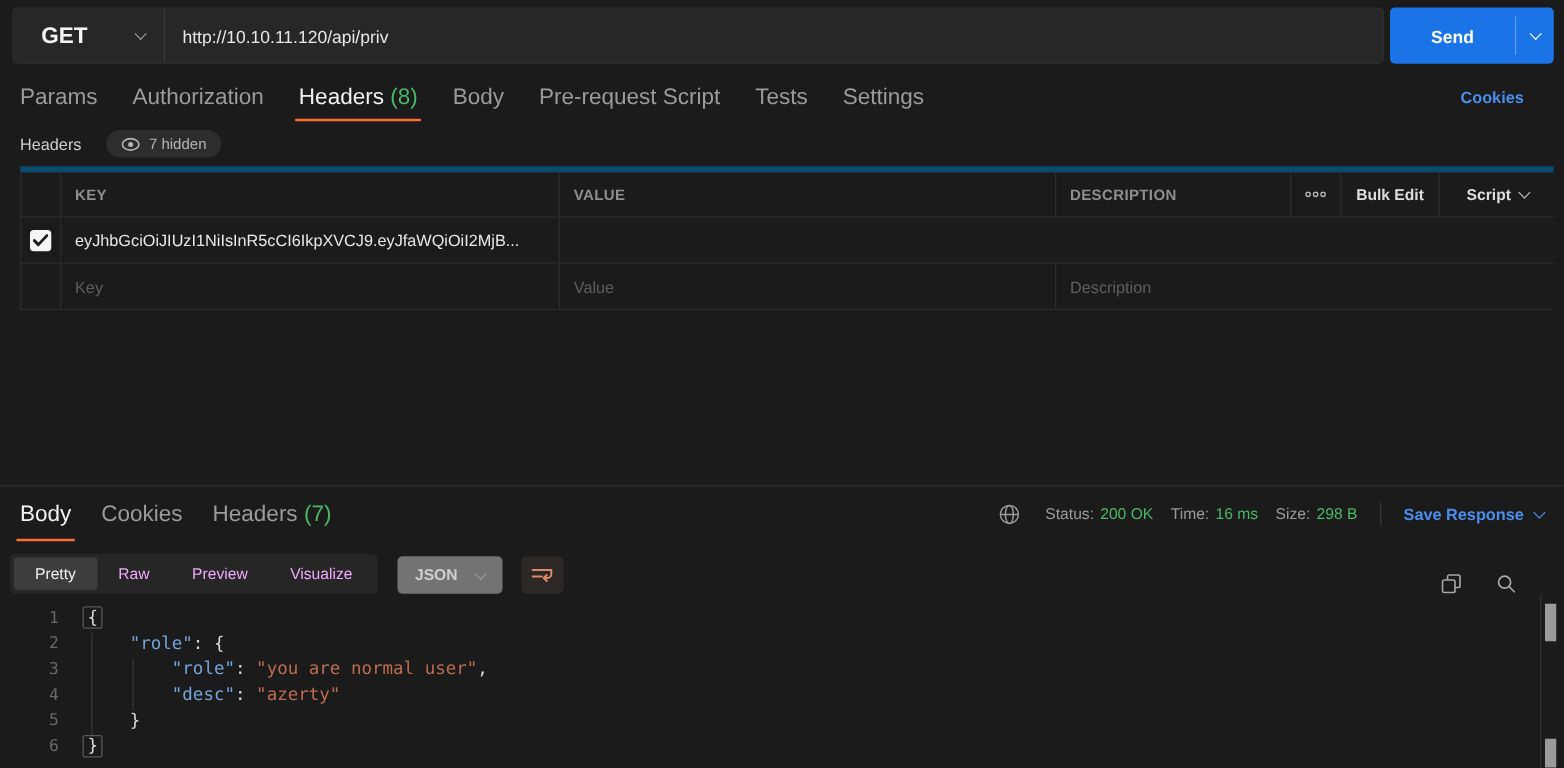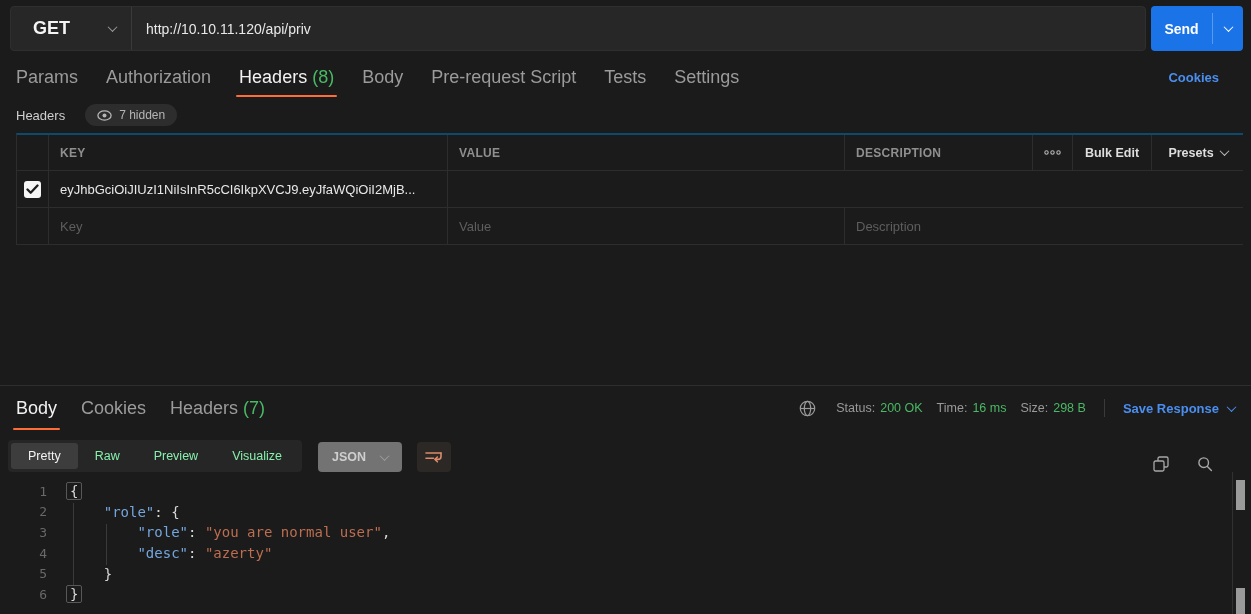--- a/index.html
+++ b/index.html
@@ -11,21 +11,21 @@
   .url-bar { flex:1; display:flex; align-items:stretch; height:45px; background:#272727;
              border:1px solid #2f2f2f; border-radius:4px; overflow:hidden; }
   .method { width:121px; display:flex; align-items:center; justify-content:space-between;
             padding:0 15px 0 22px; border-right:1px solid #3a3a3a; cursor:pointer; }
   .method-label { font-size:18px; font-weight:700; color:#f5f5f5; }
   .chev { display:inline-block; width:7px; height:7px; border-right:1.6px solid currentColor;
           border-bottom:1.6px solid currentColor; transform:rotate(45deg) translate(-1px,-1px); }
   .method .chev { color:#9a9a9a; }
   .url-input { flex:1; background:transparent; border:none; outline:none; color:#e8e8e8;
                font-size:14px; padding:0 14px; font-family:"Liberation Sans", sans-serif; }
-  .send-btn { width:92px; height:45px; margin-left:5px; background:#1a74e8; border-radius:4px;
+  .send-btn { width:131px; height:45px; margin-left:5px; background:#1a74e8; border-radius:4px;
               display:flex; align-items:stretch; cursor:pointer;text-align:center; }
   .send-main { flex:1; display:flex; align-items:center; justify-content:center;
                color:#fff; font-weight:700; font-size:14px; }
   .send-split { width:1px; background:rgba(255,255,255,.28); margin:7px 0; }
   .send-caret { width:30px; display:flex; align-items:center; justify-content:center; color:#fff; }
 
   
   .req-tabs { display:flex; align-items:center; height:40px; padding:0 32px 0 16px; gap:28px; }
   .tab { position:relative; font-size:18px; color:#9b9b9b; height:100%; display:flex;
          align-items:center; cursor:pointer; white-space:nowrap; }
@@ -35,21 +35,21 @@
   .tab .count { color:#49b963; margin-left:5px; }
   .cookies-link { margin-left:auto; color:#4a8ff0; font-size:13px; font-weight:600; cursor:pointer; }
 
   
   .headers-meta { display:flex; align-items:center; gap:20px; height:36px; padding:0 16px; }
   .hm-title { font-size:13px; color:#cfcfcf; }
   .pill { display:flex; align-items:center; gap:7px; background:#2d2d2d; border-radius:12px;
           padding:4px 12px; color:#b5b5b5; font-size:12px; cursor:pointer; }
 
   
-  .tbl { margin:0 8px 0 16px; width:1227px; border-top:2px solid #0c4a6e; border-left:1px solid #2d2d2d; }
+  .tbl { margin:0 8px 0 16px; width:1227px; border-top:5px solid #0c4a6e; border-left:1px solid #2d2d2d; }
   .tbl-hrow { display:grid; grid-template-columns:31px 399px 397px 188px 40px 79px 93px;
               height:36px; border-bottom:1px solid #2d2d2d; }
   .tbl-row { display:grid; grid-template-columns:31px 399px 397px 400px; height:37px;
              border-bottom:1px solid #2d2d2d; }
   .cell { display:flex; align-items:center; padding:0 11px; overflow:hidden; }
   .cell.bl { border-left:1px solid #2d2d2d; }
   .hcell { font-size:12px; font-weight:700; color:#8f8f8f; letter-spacing:.3px; }
   .cell-val { font-size:13px; color:#e8e8e8; white-space:nowrap; }
   .ph { color:#5e5e5e; }
   .action-cell { justify-content:center; padding:0; cursor:pointer; color:#dedede;
@@ -68,21 +68,21 @@
   .meta-pair { display:flex; align-items:flex-end; gap:5px; white-space:nowrap; }
   .meta-label { color:#9a9a9a; }
   .meta-val { color:#49b963; }
   .meta-div { width:1px; height:18px; background:#3a3a3a; margin:0 4px; }
   .save-resp { display:flex; align-items:center; gap:9px; color:#4a8ff0; font-size:13px;
                font-weight:600; cursor:pointer; padding-right:4px; }
 
   
   .view-bar { display:flex; align-items:flex-end; height:42px; padding:0 16px 0 8px; }
   .segmented { display:flex; align-items:center; background:#262626; border-radius:4px; padding:3px; }
-  .seg { font-size:12.5px; color:#86efac; padding:6px 17px; border-radius:3px; cursor:pointer;
+  .seg { font-size:12.5px; color:#f0abfc; padding:6px 17px; border-radius:3px; cursor:pointer;
          white-space:nowrap; }
   .seg.active { background:#3d3d3d; color:#f2f2f2; }
   .fmt-select { display:flex; align-items:center; gap:15px; background:#737373; border-radius:4px;
                 padding:8px 14px; margin-left:16px; color:#cfcfcf; font-weight:700; font-size:12.5px;
                 cursor:pointer; }
   .fmt-select .chev { color:#9a9a9a; }
   .wrap-btn { width:34px; height:30px; margin-left:15px; background:#2b2826; border-radius:4px;
               display:flex; align-items:center; justify-content:center; cursor:pointer; }
   .right-icons { margin-left:auto; display:flex; align-items:center; gap:28px; padding-right:22px; }
   .icon-btn { cursor:pointer; display:flex; color:#a8a8a8; }
@@ -173,21 +173,21 @@
     <div class="cell bl hcell">DESCRIPTION</div>
     <div class="cell bl action-cell">
       <svg width="17" height="5" viewBox="0 0 17 5">
         <circle cx="2.5" cy="2.5" r="1.7" fill="none" stroke="#b5b5b5" stroke-width="1.1"></circle>
         <circle cx="8.5" cy="2.5" r="1.7" fill="none" stroke="#b5b5b5" stroke-width="1.1"></circle>
         <circle cx="14.5" cy="2.5" r="1.7" fill="none" stroke="#b5b5b5" stroke-width="1.1"></circle>
       </svg>
     </div>
     <div class="cell bl action-cell">Bulk Edit</div>
     <div class="cell bl action-cell">
-      <span>Presets</span>
+      <span>Script</span>
       <span class="chev presets-chev"></span>
     </div>
   </div>
 
   <div class="tbl-row">
     <div class="cell checkbox-cell">
       <span class="checkbox">
         <svg width="13" height="11" viewBox="0 0 13 11">
           <path d="M1.5 5.5l3.2 3.2L11.5 1.5" fill="none" stroke="#1c1c1c" stroke-width="2.3" stroke-linecap="round" stroke-linejoin="round"></path>
         </svg>

